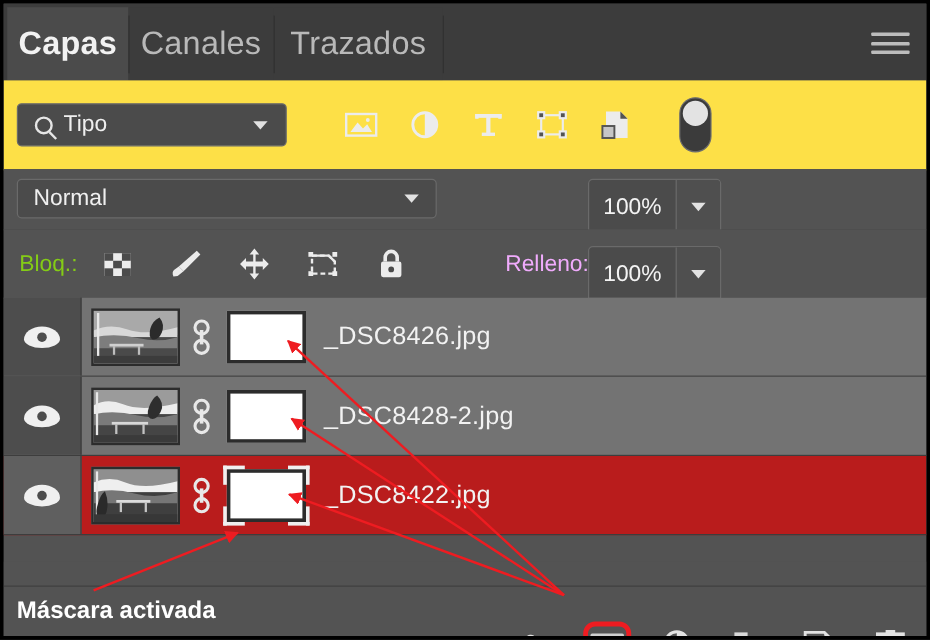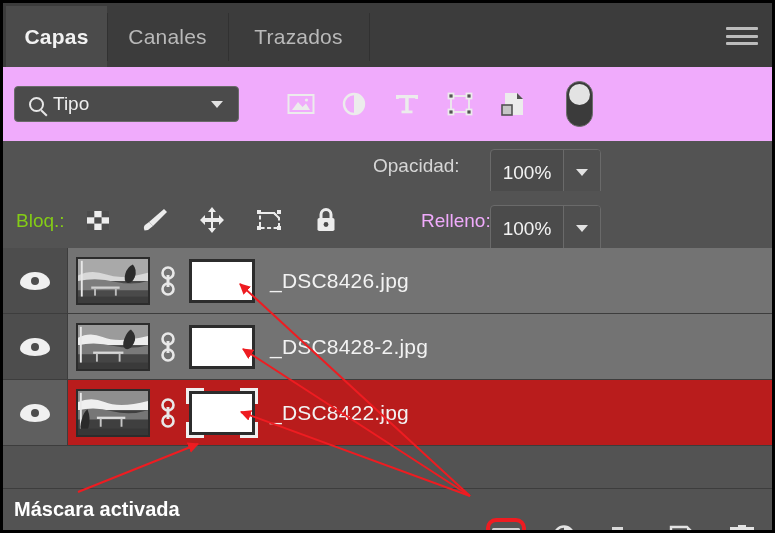--- a/index.html
+++ b/index.html
@@ -6,31 +6,31 @@
   body{width:775px;height:533px;overflow:hidden;
        font-family:"Liberation Sans","DejaVu Sans",sans-serif;}
 
   .panel{position:absolute;left:3px;top:3px;width:769px;height:527px;
          background:#535353;overflow:hidden;}
 
   
   .tabbar{position:absolute;left:0;top:0;width:769px;height:64px;
           background:#3c3c3c;}
   .tab{position:absolute;top:3px;height:61px;background:#3c3c3c;
-       color:#b9b9b9;font-size:21px;display:flex;align-items:center;
+       color:#b9b9b9;font-size:27px;display:flex;align-items:center;
        justify-content:center;box-sizing:border-box;letter-spacing:.2px;}
   .tab.active{background:#4b4b4b;color:#f2f2f2;font-weight:bold;}
   .tabsep{position:absolute;top:10px;width:1px;height:48px;background:#313131;}
   .hamburger{position:absolute;right:14px;top:24px;width:32px;height:18px;
              display:flex;flex-direction:column;justify-content:space-between;}
   .hamburger i{display:block;height:3px;background:#bcbcbc;border-radius:1px;}
 
   
   .filterrow{position:absolute;left:0;top:64px;width:769px;height:74px;
-             background:#f0abfc;border-bottom:1px solid #3d3d3d;}
+             background:#fde047;border-bottom:1px solid #3d3d3d;}
   .filterbox{position:absolute;left:11px;top:19px;width:225px;height:36px;
              background:#4b4b4b;border:1px solid #6a6a6a;border-radius:4px;
              display:flex;align-items:center;box-sizing:border-box;}
   .srch{width:15px;height:15px;border:2px solid #e6e6e6;border-radius:50%;
         margin-left:14px;position:relative;box-sizing:border-box;}
   .srch:after{content:"";position:absolute;right:-6px;bottom:-4px;width:8px;
               height:2px;background:#e6e6e6;transform:rotate(45deg);}
   .filterbox .lbl{color:#efefef;font-size:19px;margin-left:9px;}
   .chev{width:0;height:0;border-left:6px solid transparent;
         border-right:6px solid transparent;border-top:7px solid #e2e2e2;}
@@ -182,21 +182,24 @@
             <path d="M19 4 v6 h6" fill="#535353"></path>
             <rect x="4" y="16" width="10" height="10" fill="#c6c6c6" stroke="#535353" stroke-width="1.6"></rect>
           </svg>
       </span>
     </div>
 
     <div class="toggle"></div>
   </div>
 
   <div class="blendrow">
-    <span class="opaclabel">Opacidad:</span>
+    <div class="blendbox">
+      <span class="lbl">Normal</span>
+      <span class="chev"></span>
+    </div>
     <div class="numgrp" style="left:487px;top:8px;">
       <span class="numval">100%</span>
       <span class="numchev">
         <span class="chev"></span>
       </span>
     </div>
   </div>
 
   <div class="lockrow">
     <span class="locklabel">Bloq.:</span>

